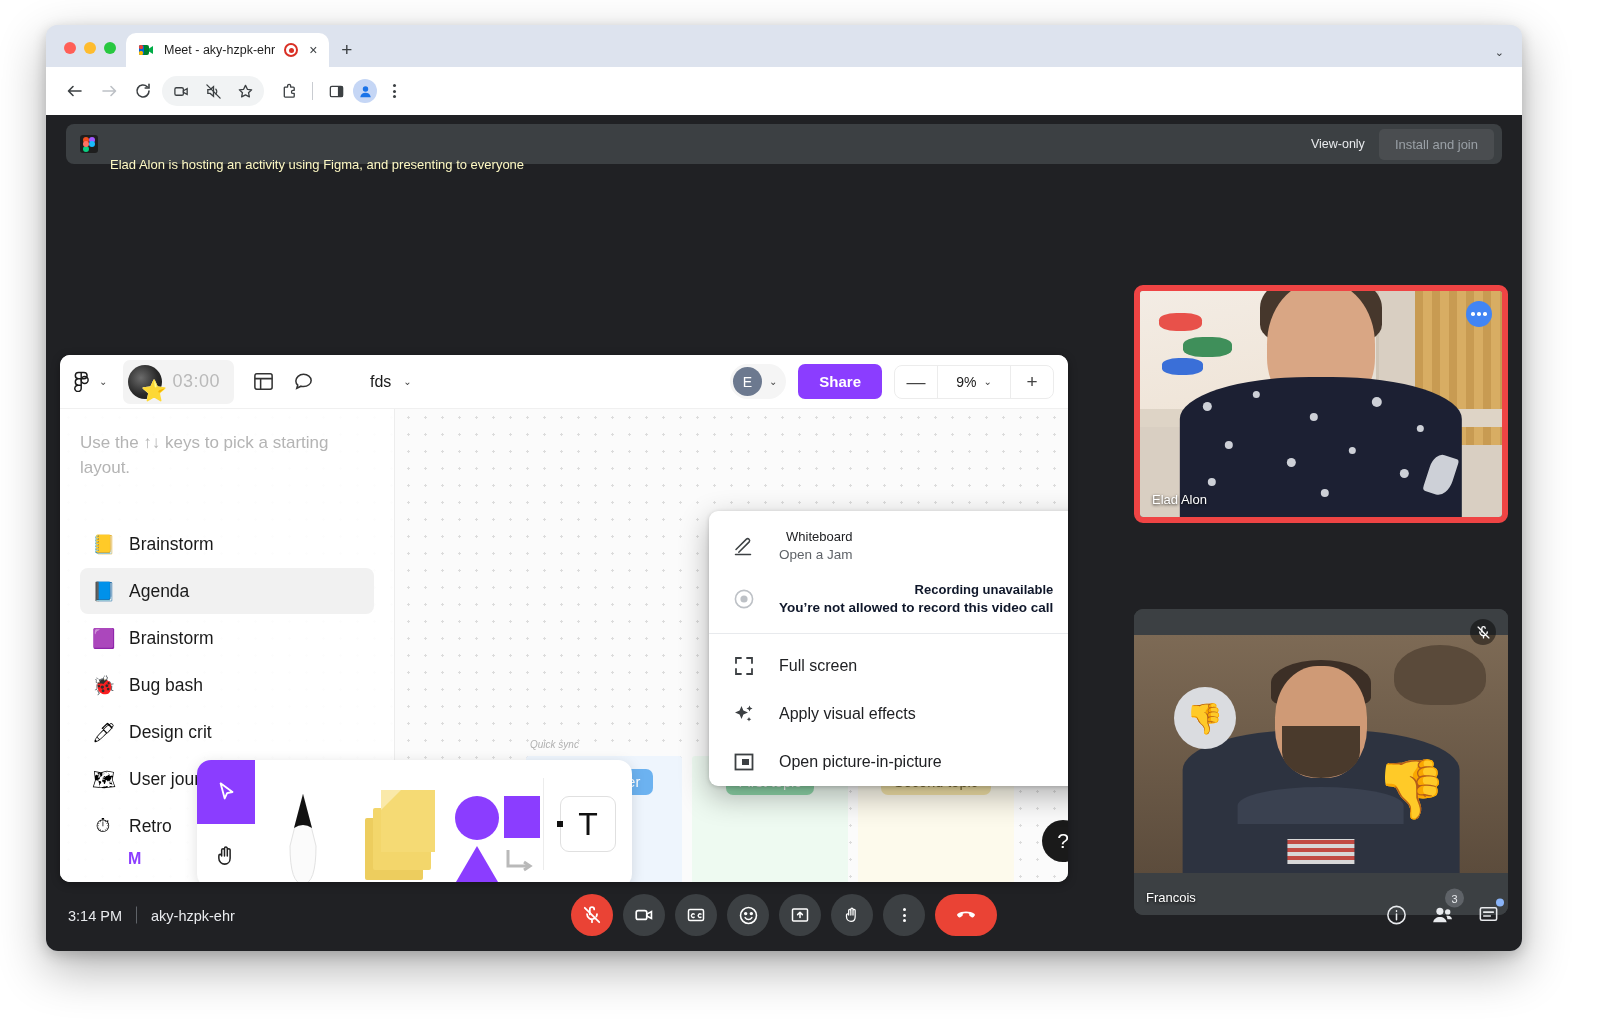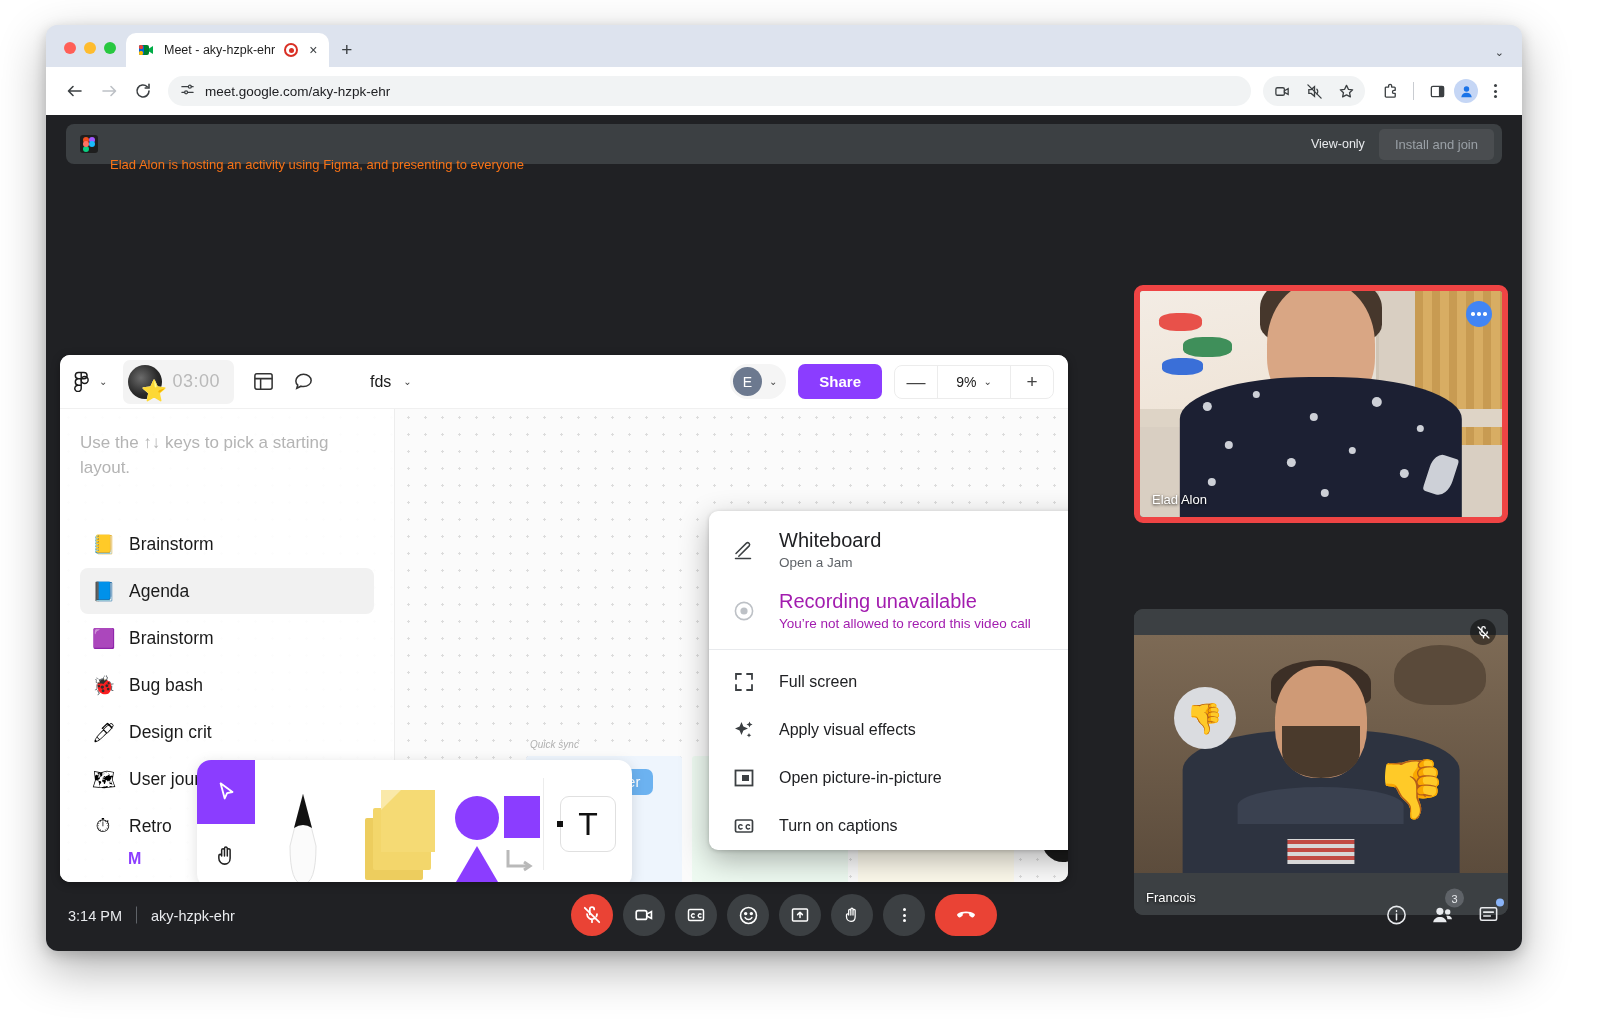--- a/index.html
+++ b/index.html
@@ -88,21 +88,21 @@
   .notif {
     position: absolute; left: 20px; top: 9px; right: 20px; height: 40px;
     background: #3c4043; border-radius: 8px;
     display: flex; align-items: center; padding: 0 8px 0 14px;
   }
   .figma-badge {
     width: 18px; height: 18px; border-radius: 3px; background: #1e1e1e;
     position: relative; flex: 0 0 auto; margin-right: 12px; overflow: hidden;
   }
   .figma-badge span { position: absolute; width: 6px; height: 6px; border-radius: 50%; }
-  .notif-text { font-size: 13px; color: #f97316; flex: 1; margin-top: 40px; }
+  .notif-text { font-size: 13px; color: #fef9c3; flex: 1; margin-top: 40px; }
   .view-only { font-size: 12.5px; color: #e8eaed; margin-right: 14px; }
   .install-btn {
     background: #4a4d50; color: #9aa0a6; font-size: 13px;
     border-radius: 5px; padding: 8px 16px;
   }
 
   
   .figma-frame {
     position: absolute; left: 14px; top: 240px; width: 1008px; height: 527px;
     background: #fff; border-radius: 10px; overflow: hidden;
@@ -236,24 +236,24 @@
 
   
   .ctx-menu {
     position: absolute; left: 663px; top: 396px; width: 404px;
     background: #fff; border-radius: 9px;
     box-shadow: 0 10px 30px rgba(0,0,0,.30), 0 1px 4px rgba(0,0,0,.18);
     padding: 8px 0 0 0; overflow: hidden; z-index: 40;
   }
   .ctx-row { display: flex; align-items: center; gap: 22px; padding: 10px 22px; }
   .ctx-ic { width: 26px; display: flex; align-items: center; justify-content: center; color: #3c4043; }
-  .ctx-title { font-size: 20px; color: #202124; }
+  .ctx-title { font-size: 13px; color: #202124; text-align: right; }
   .ctx-sub { font-size: 13.5px; color: #5f6368; margin-top: 3px; }
   .ctx-row.disabled .ctx-title,
-  .ctx-row.disabled .ctx-sub { color: #a21caf; }
+  .ctx-row.disabled .ctx-sub { color: #0f172a; font-weight: bold; }
   .ctx-row.disabled .ctx-ic { color: #bdc1c6; }
   .ctx-sep { height: 1px; background: #e8eaed; margin: 8px 0; }
   .ctx-item { display: flex; align-items: center; gap: 22px; padding: 13px 22px; }
   .ctx-item .ctx-label { font-size: 16px; color: #202124; }
 
   
   .tile {
     position: absolute; right: 14px; border-radius: 9px; overflow: hidden;
   }
   .tile-1 { top: 170px; width: 374px; height: 238px; border: 6px solid #ef4444; margin-left: 12px; }
@@ -421,30 +421,20 @@
       <svg width="18" height="18" viewBox="0 0 18 18" fill="none" stroke="#bdc1c6" stroke-width="1.6" stroke-linecap="round" stroke-linejoin="round">
             <path d="M3 9h12M11 4.5L15.5 9 11 13.5"></path>
           </svg>
     </div>
     <div class="tb-btn">
       <svg width="18" height="18" viewBox="0 0 18 18" fill="none" stroke="#3c4043" stroke-width="1.6" stroke-linecap="round">
             <path d="M15 9a6 6 0 1 1-1.8-4.3"></path>
             <path d="M15 2.2V6h-3.8"></path>
           </svg>
     </div>
-    <div class="omnibox">
-      <span>
-        <svg width="15" height="15" viewBox="0 0 16 16" fill="none" stroke="#3c4043" stroke-width="1.3" stroke-linecap="round">
-              <path d="M2 5h7M12 5h2M2 11h3M8 11h6"></path>
-              <circle cx="10.5" cy="5" r="1.6"></circle>
-              <circle cx="6.5" cy="11" r="1.6"></circle>
-            </svg>
-      </span>
-      <span class="url">meet.google.com/aky-hzpk-ehr</span>
-    </div>
     <div class="tb-right">
       <div class="grp">
         <div class="tb-btn">
           <svg width="17" height="17" viewBox="0 0 18 18" fill="none" stroke="#3c4043" stroke-width="1.4">
                 <rect x="2" y="5" width="9" height="8" rx="1.6"></rect>
                 <path d="M11 8.2l4-2.2v6l-4-2.2z"></path>
               </svg>
         </div>
         <div class="tb-btn">
           <svg width="17" height="17" viewBox="0 0 18 18" fill="none" stroke="#3c4043" stroke-width="1.4" stroke-linecap="round">
@@ -686,29 +676,20 @@
           <span class="ctx-label">Apply visual effects</span>
         </div>
         <div class="ctx-item">
           <span class="ctx-ic">
             <svg width="22" height="22" viewBox="0 0 22 22" fill="none" stroke="#3c4043" stroke-width="1.8">
                   <rect x="2.5" y="3.5" width="17" height="15"></rect>
                   <rect x="9" y="8" width="7" height="6" fill="#3c4043" stroke="none"></rect>
                 </svg>
           </span>
           <span class="ctx-label">Open picture-in-picture</span>
-        </div>
-        <div class="ctx-item">
-          <span class="ctx-ic">
-            <svg width="22" height="22" viewBox="0 0 22 22" fill="none" stroke="#3c4043" stroke-width="1.7">
-                  <rect x="2.5" y="5" width="17" height="12" rx="1.5"></rect>
-                  <path d="M9 10.2a2 2 0 0 0-3.3 1.8 2 2 0 0 0 3.3 1.5M16.5 10.2a2 2 0 0 0-3.3 1.8 2 2 0 0 0 3.3 1.5" stroke-width="1.5" stroke-linecap="round"></path>
-                </svg>
-          </span>
-          <span class="ctx-label">Turn on captions</span>
         </div>
       </div>
     </div>
 
     <div class="tile tile-1">
       <div class="vid">
         <div class="v1-bg"></div>
         <div class="v1-art"></div>
         <div class="v1-door"></div>
         <div class="v1-curtain"></div>

